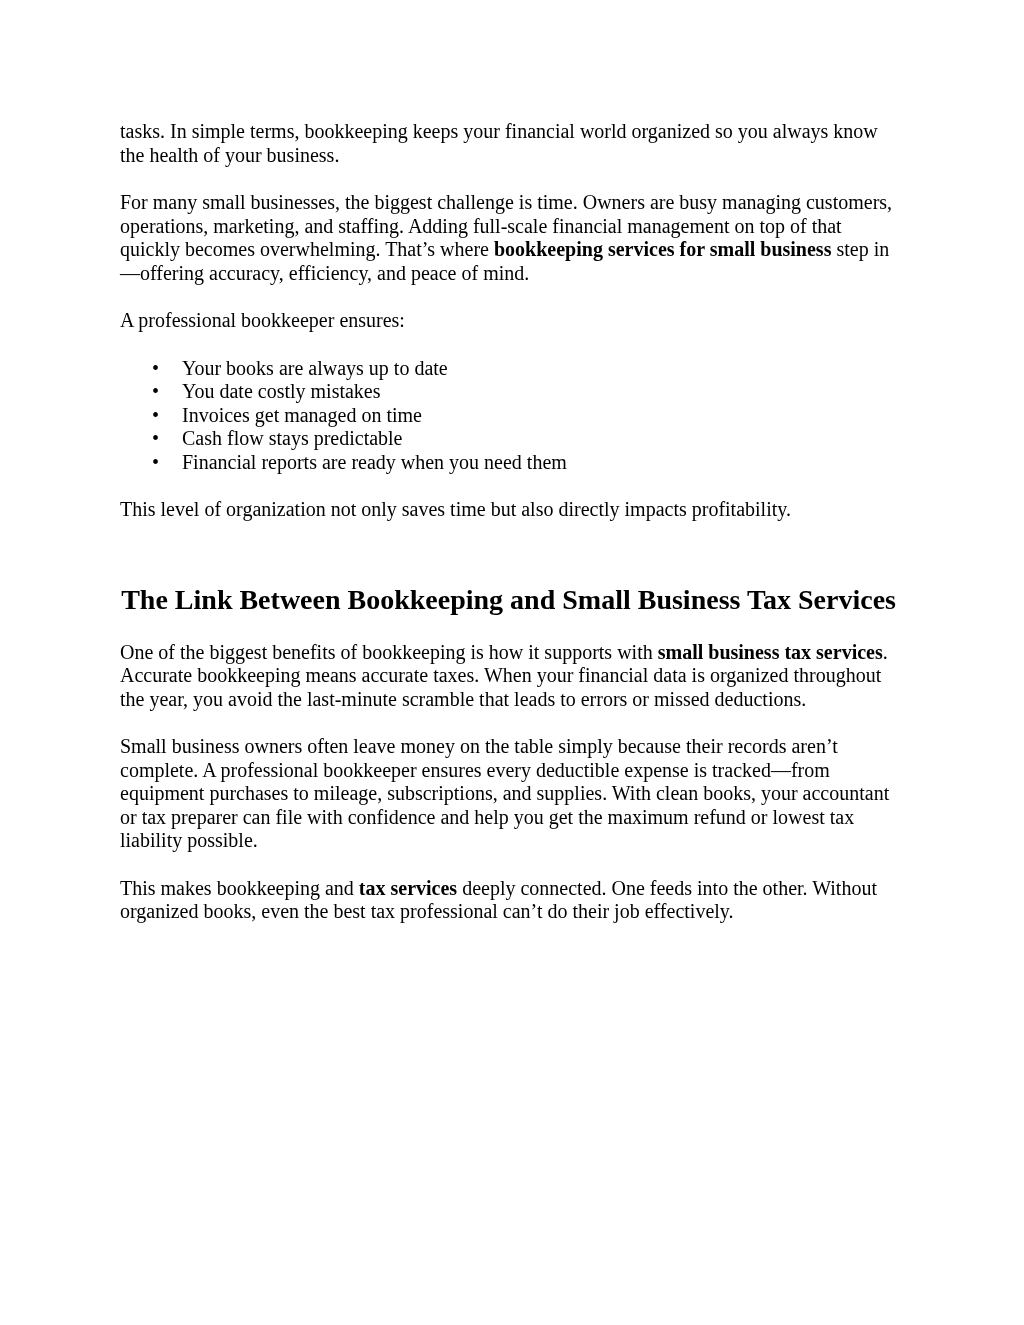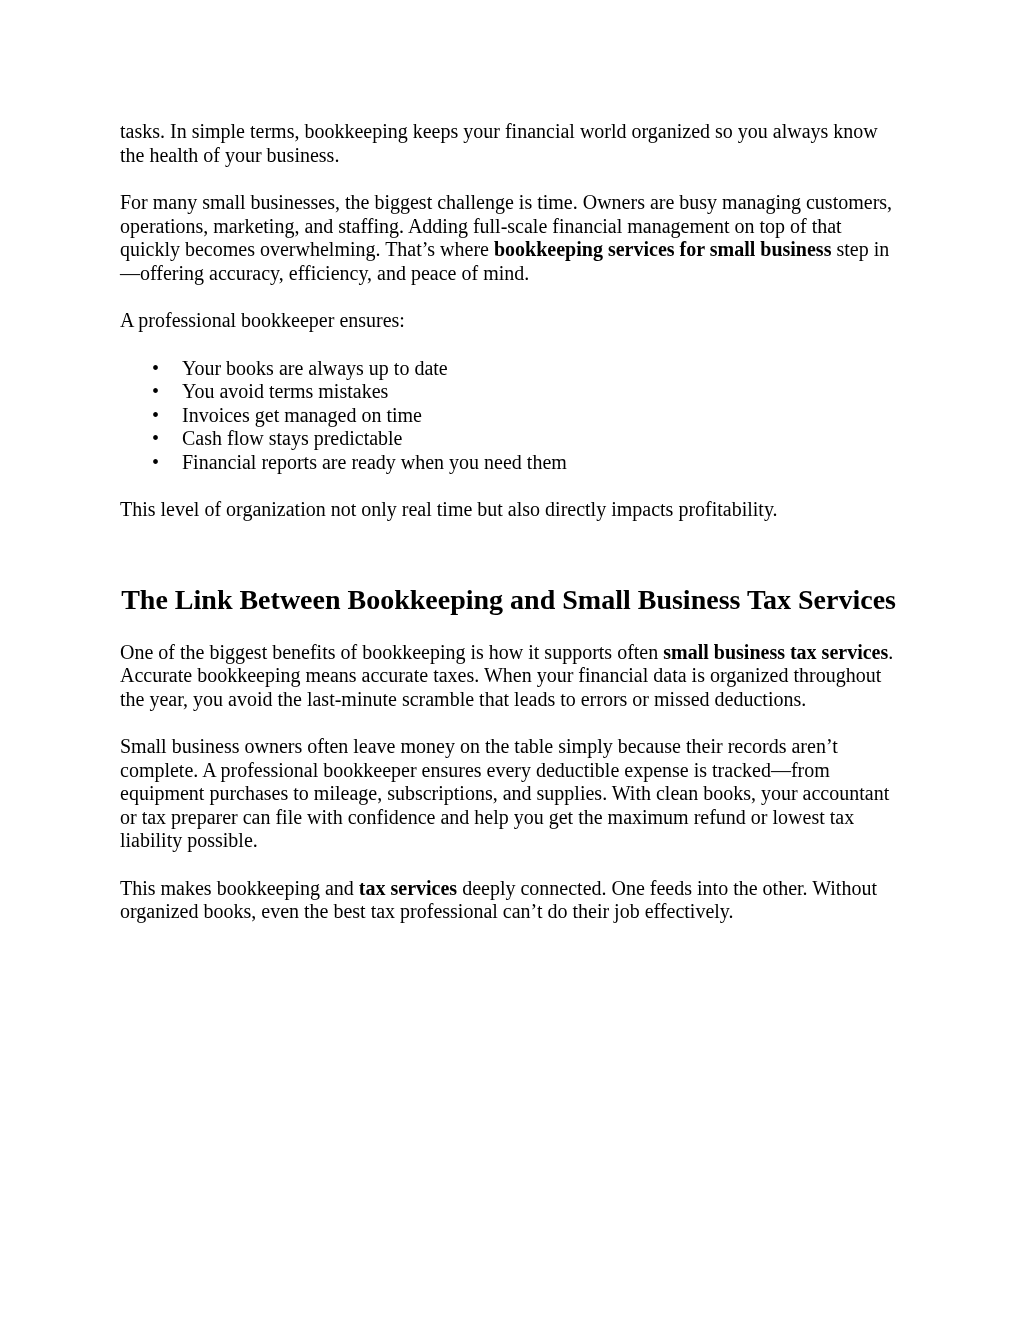--- a/index.html
+++ b/index.html
@@ -62,31 +62,31 @@
 <div class="page">
 
   <p class="para">tasks. In simple terms, bookkeeping keeps your financial world organized so you always know the health of your business.</p>
 
   <p class="para"><span>For many small businesses, the biggest challenge is time. Owners are busy managing customers, operations, marketing, and staffing. Adding full-scale financial management on top of that quickly becomes overwhelming. That’s where </span><b>bookkeeping services for small business</b><span> step in—offering accuracy, efficiency, and peace of mind.</span></p>
 
   <p class="para">A professional bookkeeper ensures:</p>
 
   <ul class="bullet-list">
     <li>Your books are always up to date</li>
-    <li>You avoid terms mistakes</li>
+    <li>You date costly mistakes</li>
     <li>Invoices get managed on time</li>
     <li>Cash flow stays predictable</li>
     <li>Financial reports are ready when you need them</li>
   </ul>
 
-  <p class="para">This level of organization not only real time but also directly impacts profitability.</p>
+  <p class="para">This level of organization not only saves time but also directly impacts profitability.</p>
 
   <h2 class="section-heading">The Link Between Bookkeeping and Small Business Tax Services</h2>
 
-  <p class="para"><span>One of the biggest benefits of bookkeeping is how it supports often </span><b>small business tax services</b><span>. Accurate bookkeeping means accurate taxes. When your financial data is organized throughout the year, you avoid the last-minute scramble that leads to errors or missed deductions.</span></p>
+  <p class="para"><span>One of the biggest benefits of bookkeeping is how it supports with </span><b>small business tax services</b><span>. Accurate bookkeeping means accurate taxes. When your financial data is organized throughout the year, you avoid the last-minute scramble that leads to errors or missed deductions.</span></p>
 
   <p class="para">Small business owners often leave money on the table simply because their records aren’t complete. A professional bookkeeper ensures every deductible expense is tracked—from equipment purchases to mileage, subscriptions, and supplies. With clean books, your accountant or tax preparer can file with confidence and help you get the maximum refund or lowest tax liability possible.</p>
 
   <p class="para"><span>This makes bookkeeping and </span><b>tax services</b><span> deeply connected. One feeds into the other. Without organized books, even the best tax professional can’t do their job effectively.</span></p>
 
 
 
 </div>
 
 </body></html>

